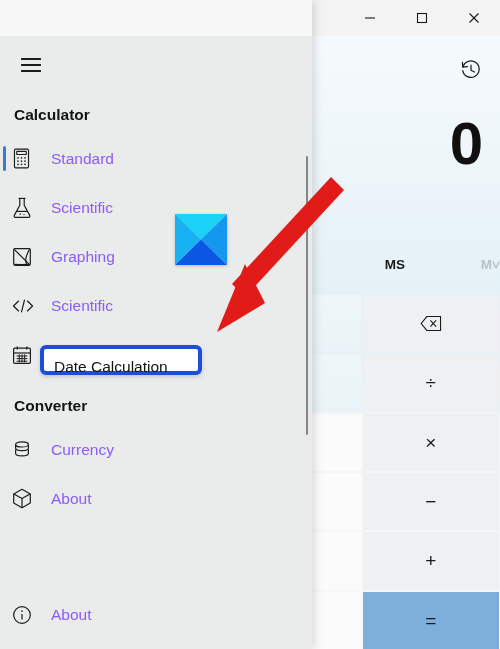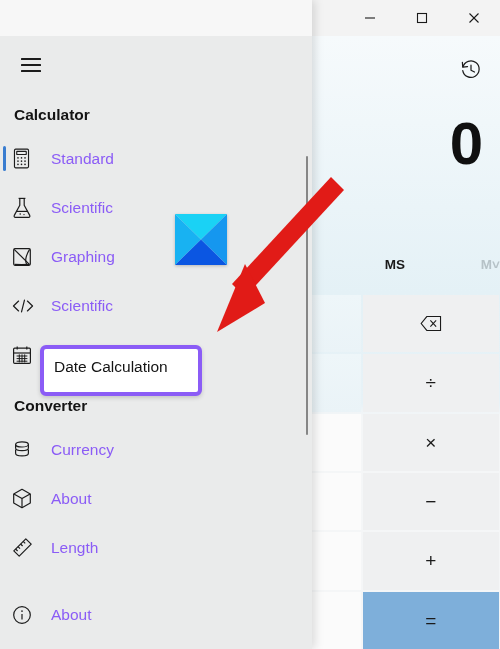--- a/index.html
+++ b/index.html
@@ -202,22 +202,22 @@
 
   .nav-bottom {
     position: absolute;
     left: 0; right: 18px; bottom: 10px; text-align: right;
   }
 
   
   .hl-box {
     position: absolute;
     left: 40px; top: 345px;
-    width: 162px; height: 51px;
-    border: 4px solid #8b5cf6;
+    width: 162px; height: 30px;
+    border: 4px solid #1d4ed8;
     border-radius: 6px;
     background: #ffffff;
     z-index: 5;
     box-shadow: 0 2px 4px rgba(0,0,0,.16);
   }
   .hl-box .hl-label {
     position: absolute;
     left: 10px; top: 9px;
     font-size: 15.5px;
     color: #141414;
@@ -443,32 +443,20 @@
         <span class="nav-ico">
           <svg width="20" height="21" viewBox="0 0 20 21" fill="none" stroke="currentColor" stroke-width="1.2" stroke-linejoin="round">
             <path d="M10 1.3 L18.3 6 V15 L10 19.7 L1.7 15 V6 Z"></path>
             <path d="M1.9 5.9 L10 10.5 L18.1 5.9"></path>
             <line x1="10" y1="10.5" x2="10" y2="19.6"></line>
           </svg>
         </span>
         <span class="nav-label">About</span>
       </div>
 
-      <div class="nav-item">
-        <span class="nav-ico">
-          <svg width="21" height="21" viewBox="0 0 21 21" fill="none" stroke="currentColor" stroke-width="1.2" stroke-linejoin="round">
-            <path d="M13.8 1.8 L19.2 7.2 L7.2 19.2 L1.8 13.8 Z"></path>
-            <line x1="11.2" y1="4.4" x2="13.2" y2="6.4"></line>
-            <line x1="8.6" y1="7" x2="10.6" y2="9"></line>
-            <line x1="6" y1="9.6" x2="8" y2="11.6"></line>
-            <line x1="3.6" y1="12" x2="5.6" y2="14"></line>
-          </svg>
-        </span>
-        <span class="nav-label">Length</span>
-      </div>
     </div>
 
     <div class="nav-bottom">
       <div class="nav-item">
         <span class="nav-ico">
           <svg width="20" height="20" viewBox="0 0 20 20" fill="none" stroke="currentColor" stroke-width="1.2">
             <circle cx="10" cy="10" r="8.3"></circle>
             <line x1="10" y1="9" x2="10" y2="14.4"></line>
             <circle cx="10" cy="6.1" r="0.85" fill="currentColor" stroke="none"></circle>
           </svg>

